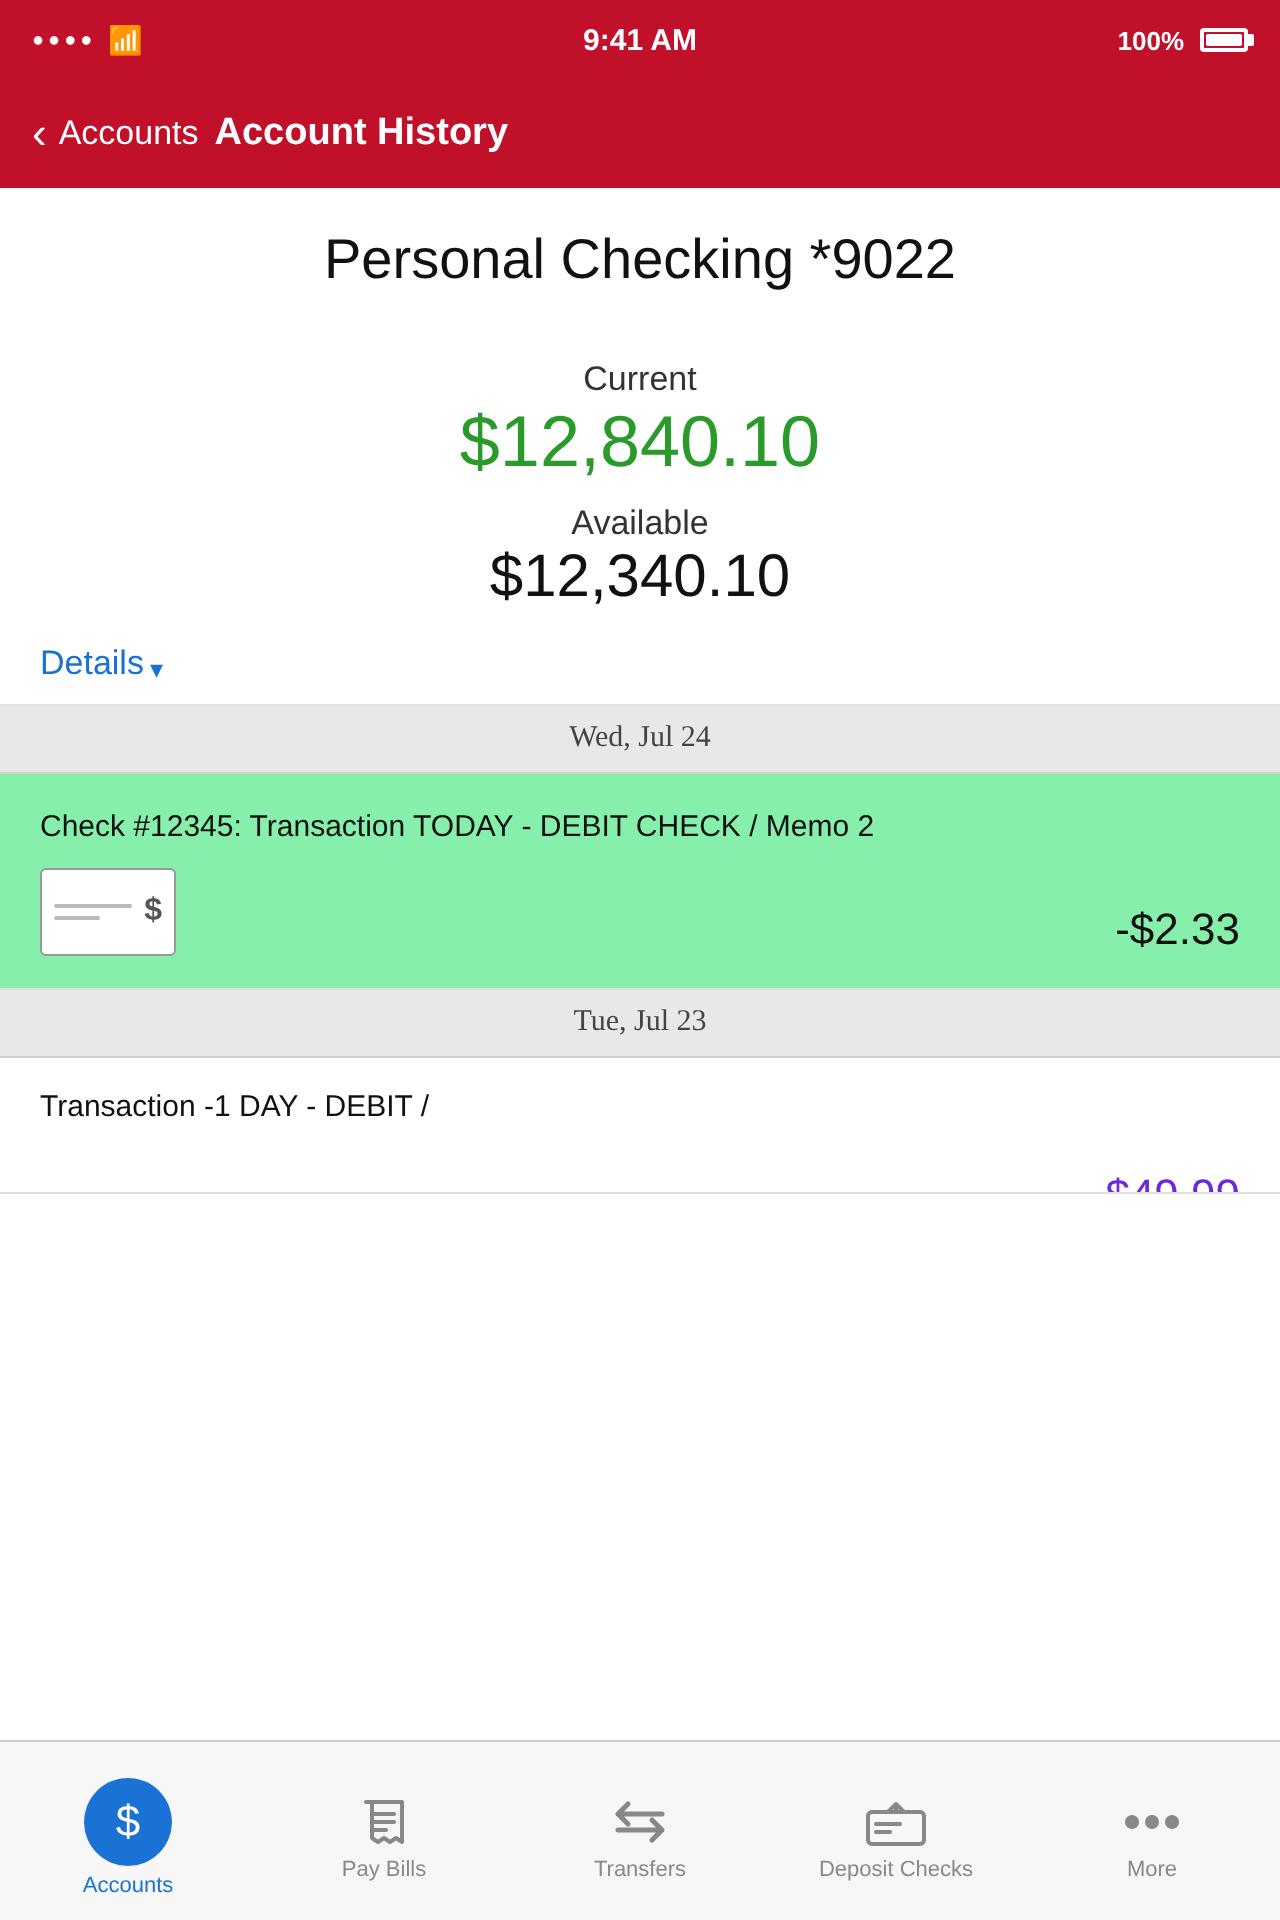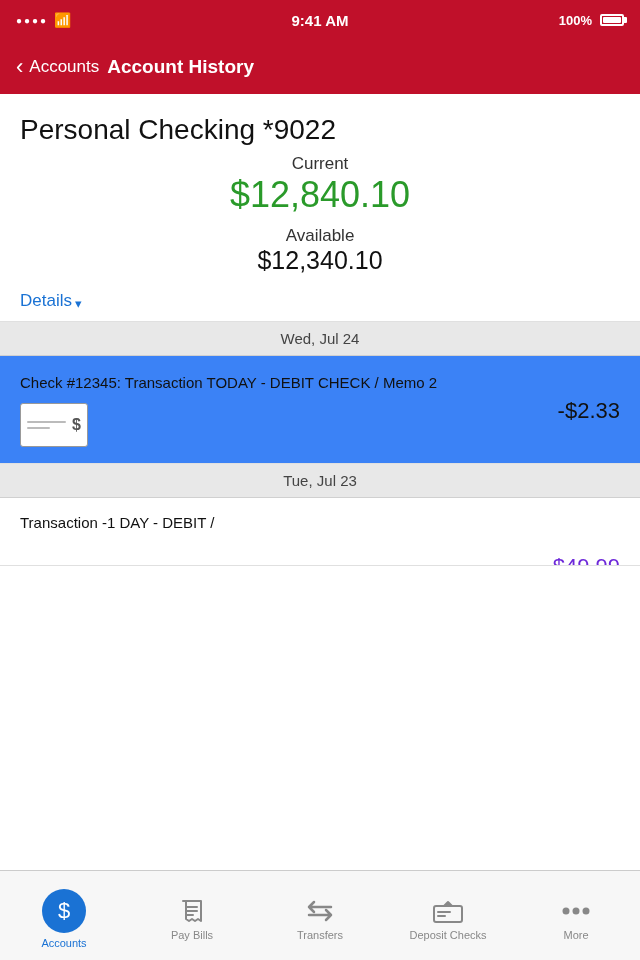--- a/index.html
+++ b/index.html
@@ -71,40 +71,41 @@
     
     .account-info {
       background: #fff;
       padding: 20px 20px 10px 20px;
       border-bottom: 1px solid #e0e0e0;
     }
     .account-name {
       font-size: 28px;
       font-weight: 400;
       color: #111;
-      margin-bottom: 8px;
+      margin-bottom: 34px;
+      text-align: center;
     }
     .balance-row {
       display: flex;
       align-items: center;
       justify-content: space-between;
       margin-bottom: 10px;
       flex-direction: column;
     }
     .balance-label {
       font-size: 17px;
       color: #333;
     }
     .balance-amount-current {
       font-size: 36px;
       font-weight: 300;
       color: #2a9a2a;
     }
     .balance-amount-available {
-      font-size: 25px;
+      font-size: 30px;
       font-weight: 400;
       color: #111;
     }
     .balance-line {
       height: 1px; background: #ccc; flex: 1; margin: 0 12px;
     }
     .details-btn {
       color: #1a72d4;
       font-size: 17px;
       margin-top: 6px;
@@ -116,28 +117,29 @@
     .details-chevron { font-size: 13px; }
 
     
     .section-header {
       background: #e8e8e8;
       padding: 8px 20px;
       font-size: 15px;
       color: #444;
       text-align: center;
       border-bottom: 1px solid #d0d0d0;
+      font-family: Liberation Serif, serif;
     }
 
     
     .transaction-row {
-      background: #3b82f6;
+      background: #86efac;
       padding: 16px 20px;
       display: flex;
-      align-items: center;
+      align-items: flex-end;
       justify-content: space-between;
       border-bottom: 1px solid #e0e0e0;
       min-height: 100px;
     }
     .transaction-left {
       flex: 1;
       padding-right: 12px;
     }
     .transaction-desc {
       font-size: 15px;

